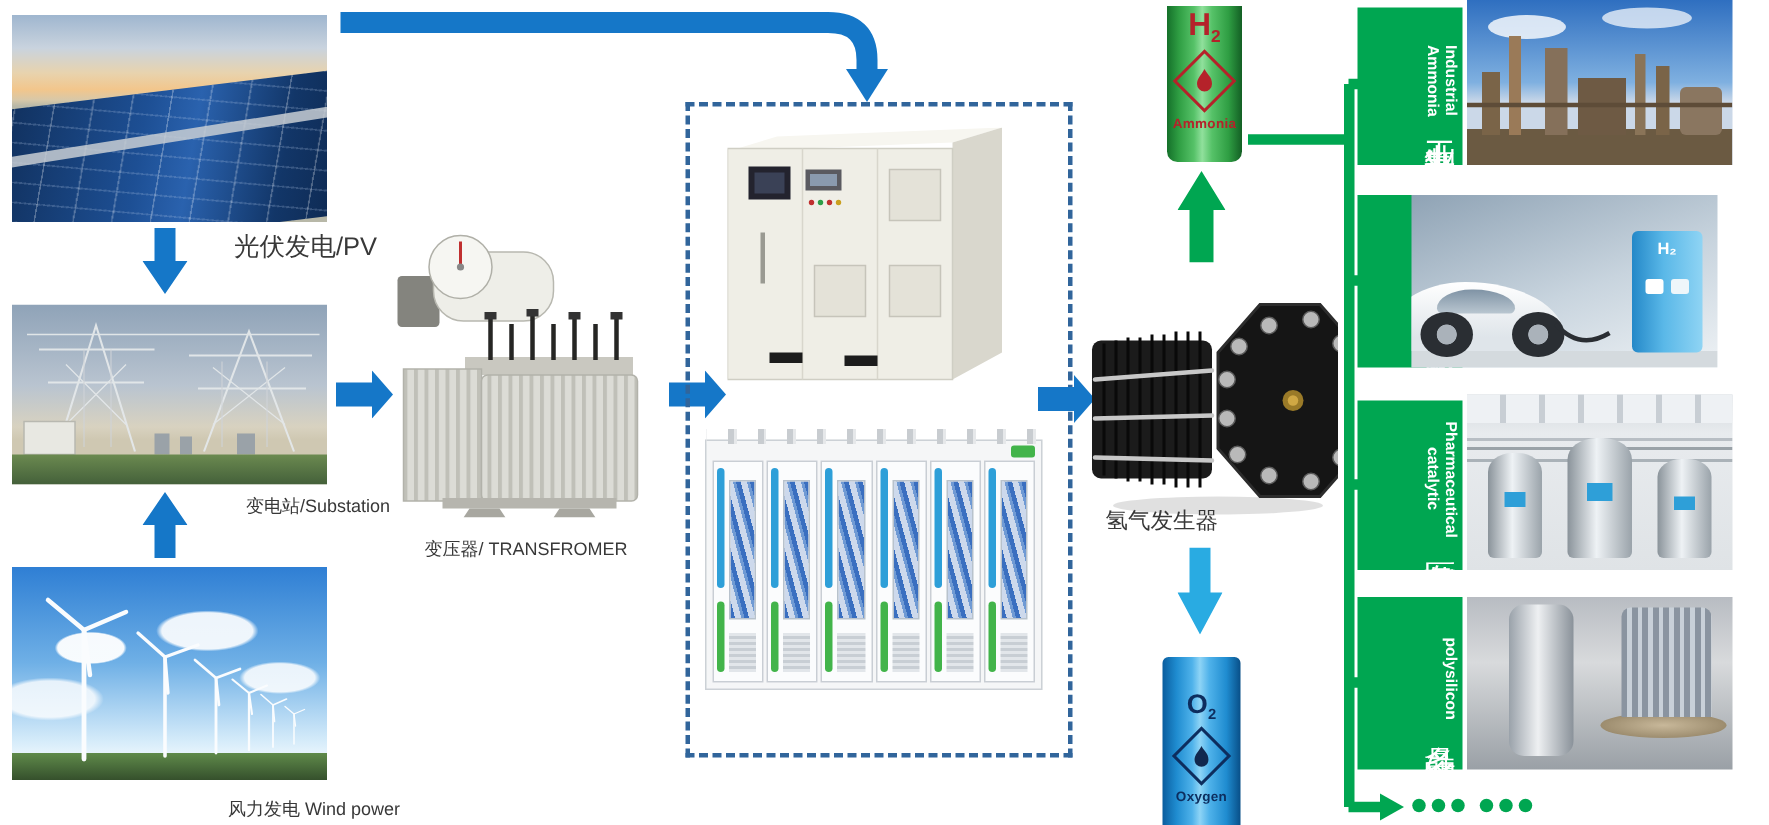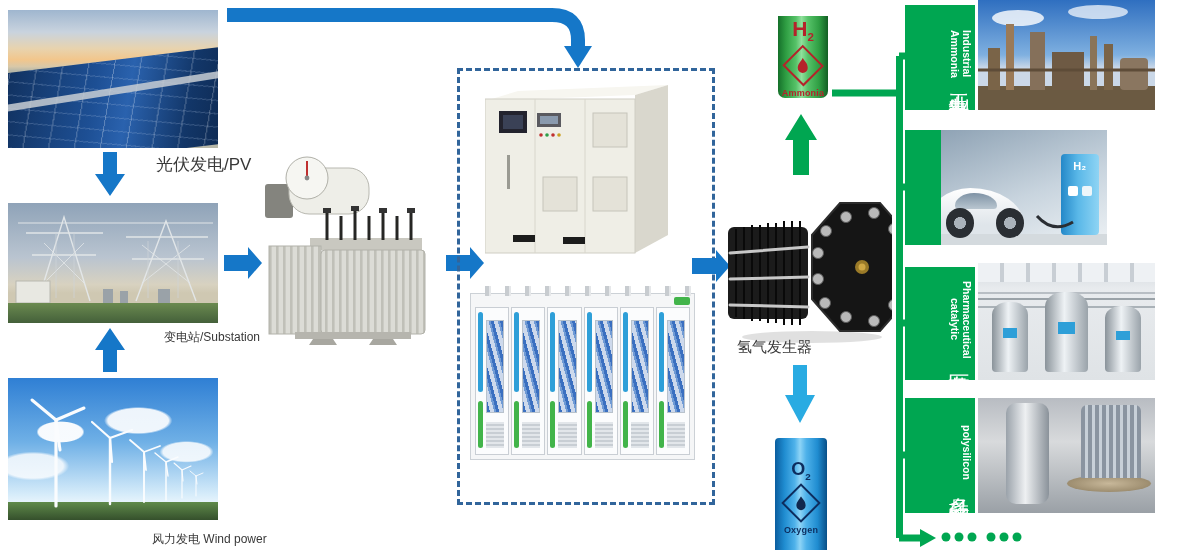--- a/index.html
+++ b/index.html
@@ -177,20 +177,21 @@
         <rect x="96" y="56" width="8" height="5"></rect>
         <rect x="124" y="58" width="8" height="5"></rect>
         <rect x="152" y="58" width="8" height="5"></rect>
       </g>
     <rect x="14" y="96" width="52" height="88" fill="url(#fins)" stroke="#b2b2aa"></rect>
     <rect x="66" y="100" width="104" height="84" rx="4" fill="url(#fins)" stroke="#b2b2aa"></rect>
     <rect x="40" y="182" width="116" height="7" fill="#b6b5ae"></rect>
     <polygon points="58,189 78,189 82,195 54,195" fill="#a8a7a0"></polygon>
     <polygon points="118,189 138,189 142,195 114,195" fill="#a8a7a0"></polygon>
   </svg>
+  <div class="lbl" style="left:283px;top:358px">变压器/ TRANSFROMER</div>
 
   <svg class="abs" style="left:446px;top:247px" width="38" height="32">
     <polygon points="0,8 24,8 24,0 38,16 24,32 24,24 0,24" fill="#1577C8"></polygon>
   </svg>
 
   <div class="dashed-box"></div>
 
   <svg class="abs" style="left:485px;top:85px" width="184" height="170">
     <polygon points="0,16 150,10 183,0 33,6" fill="#f7f6f0"></polygon>
     <polygon points="150,10 183,0 183,150 150,168" fill="#d9d7cd"></polygon>
@@ -300,21 +301,21 @@
     </g>
     <circle cx="140" cy="72" r="7" fill="#9a7a28"></circle>
       <circle cx="140" cy="72" r="3.5" fill="#d0a844"></circle>
   </svg>
   <div class="lbl" style="left:737px;top:338px;font-size:15px">氢气发生器</div>
 
   <svg class="abs" style="left:785px;top:114px" width="32" height="61">
     <polygon points="16,0 32,26 24,26 24,61 8,61 8,26 0,26" fill="#00A651"></polygon>
   </svg>
 
-  <div class="cyl" style="left:778px;top:16px;width:50px;height:82px;border-radius:0 0 7px 7px;color:#b5222a;
+  <div class="cyl" style="left:778px;top:4px;width:50px;height:104px;border-radius:0 0 7px 7px;color:#b5222a;
        background:linear-gradient(90deg,#15702a 0%,#2f9e43 16%,#56c268 36%,#90e09c 47%,#56c268 60%,#2f9e43 82%,#135f24 100%)">
     <div class="formula" style="font-size:21px;margin-top:2px"><span>H</span><sub>2</sub></div>
     <div class="diamond" style="width:26px;height:26px;margin:7px 0 8px">
       <svg class="flame" width="14" height="16" viewBox="0 0 14 16">
         <path d="M7,0 C9,4 12,5 12,10 A5,5 0 0 1 2,10 C2,6 5,4 7,0 Z" fill="#b5222a"></path>
       </svg>
     </div>
     <div class="gasname">Ammonia</div>
   </div>
 
@@ -383,21 +384,21 @@
       <rect x="28" y="24" width="8" height="66" fill="#9a7a58"></rect>
       <rect x="52" y="32" width="15" height="58" fill="#85705a"></rect>
       <rect x="74" y="52" width="32" height="38" fill="#6e5a44"></rect>
       <rect x="112" y="36" width="7" height="54" fill="#8a7458"></rect>
       <rect x="126" y="44" width="9" height="46" fill="#7a6448"></rect>
       <rect x="142" y="58" width="28" height="32" rx="4" fill="#8a7660"></rect>
       <line x1="0" y1="70" x2="177" y2="70" stroke="#5e4c38" stroke-width="3"></line>
     </svg>
   </div>
 
-  <div class="photo p-ev" style="left:941px;top:130px;width:166px;height:115px">
+  <div class="photo p-ev" style="left:941px;top:130px;width:204px;height:115px">
     <div class="ev-floor"></div>
     <div class="ev-pillar">
       <div style="font-size:11px;font-weight:bold;margin-top:6px">H₂</div>
       <div style="position:absolute;left:20%;top:40%;width:26%;height:12%;background:#fff;border-radius:2px"></div>
       <div style="position:absolute;left:56%;top:40%;width:26%;height:12%;background:#eef6fa;border-radius:2px"></div>
     </div>
     <div class="ev-car">
       <div style="position:absolute;left:28%;top:12%;width:44%;height:34%;background:linear-gradient(#7f93a5,#b9c6d0);border-radius:50% 60% 4px 4px/90% 90% 4px 4px"></div>
     </div>
     <div class="ev-wheel" style="left:3%"></div>

